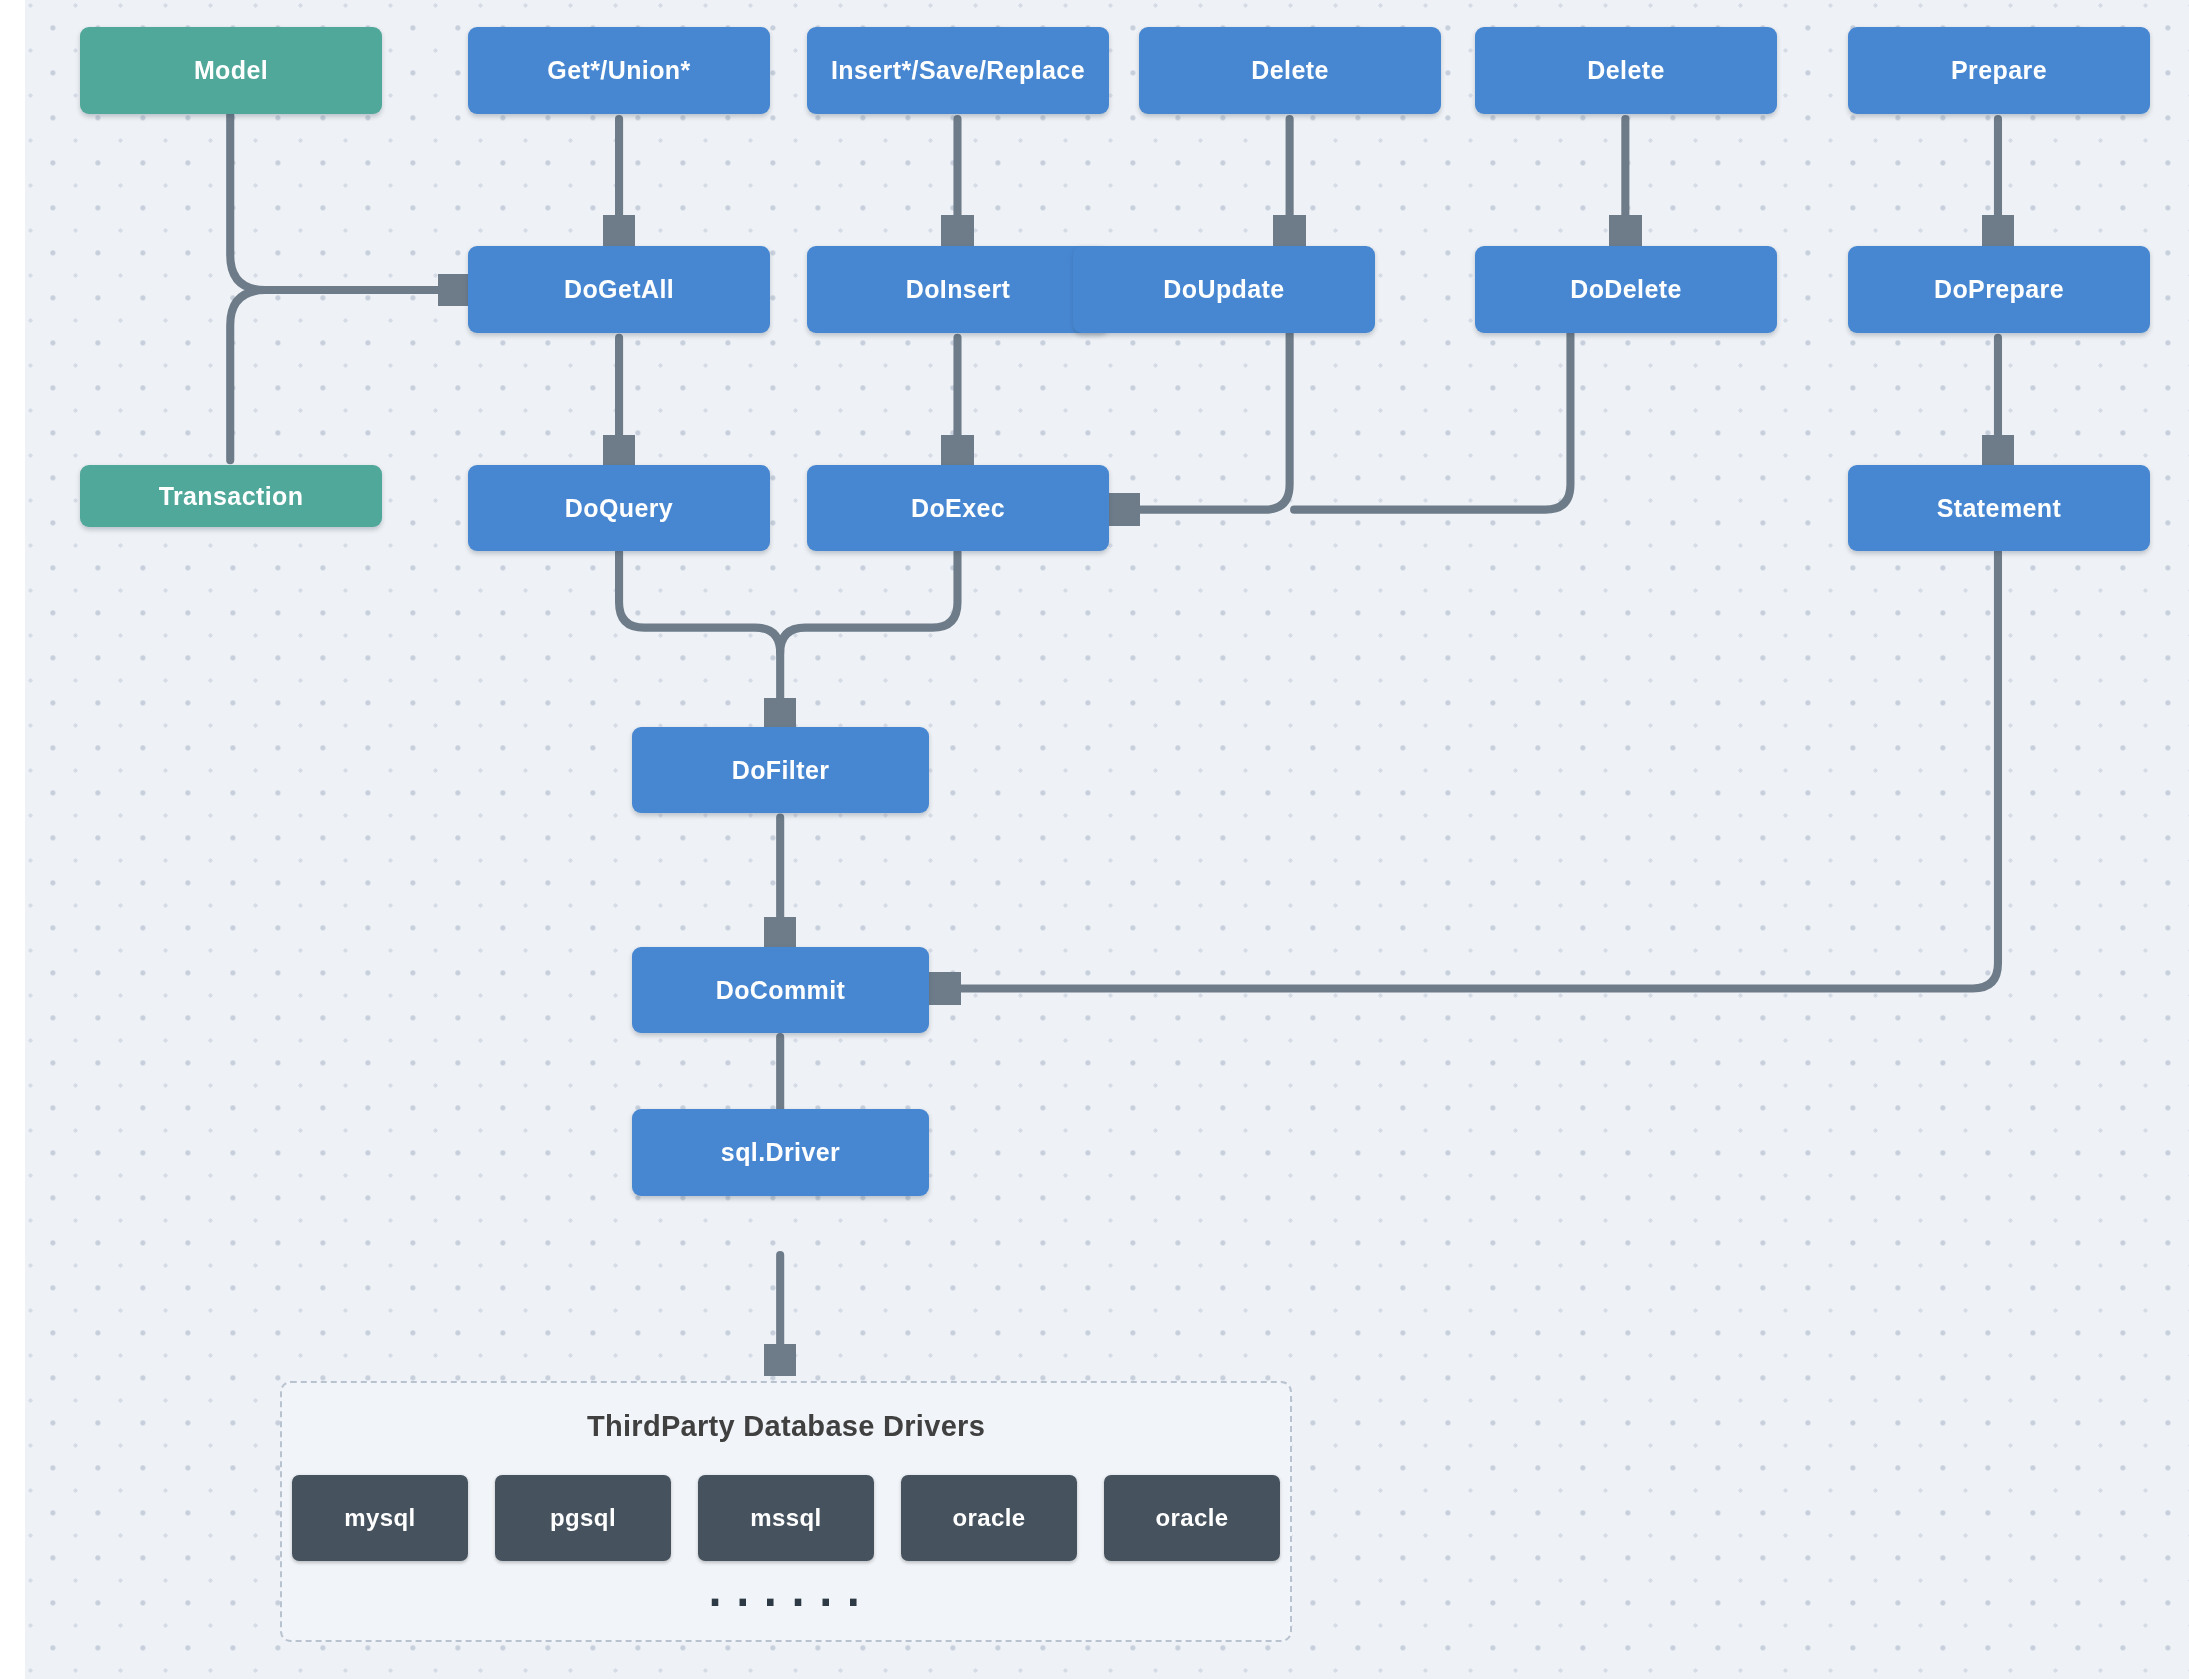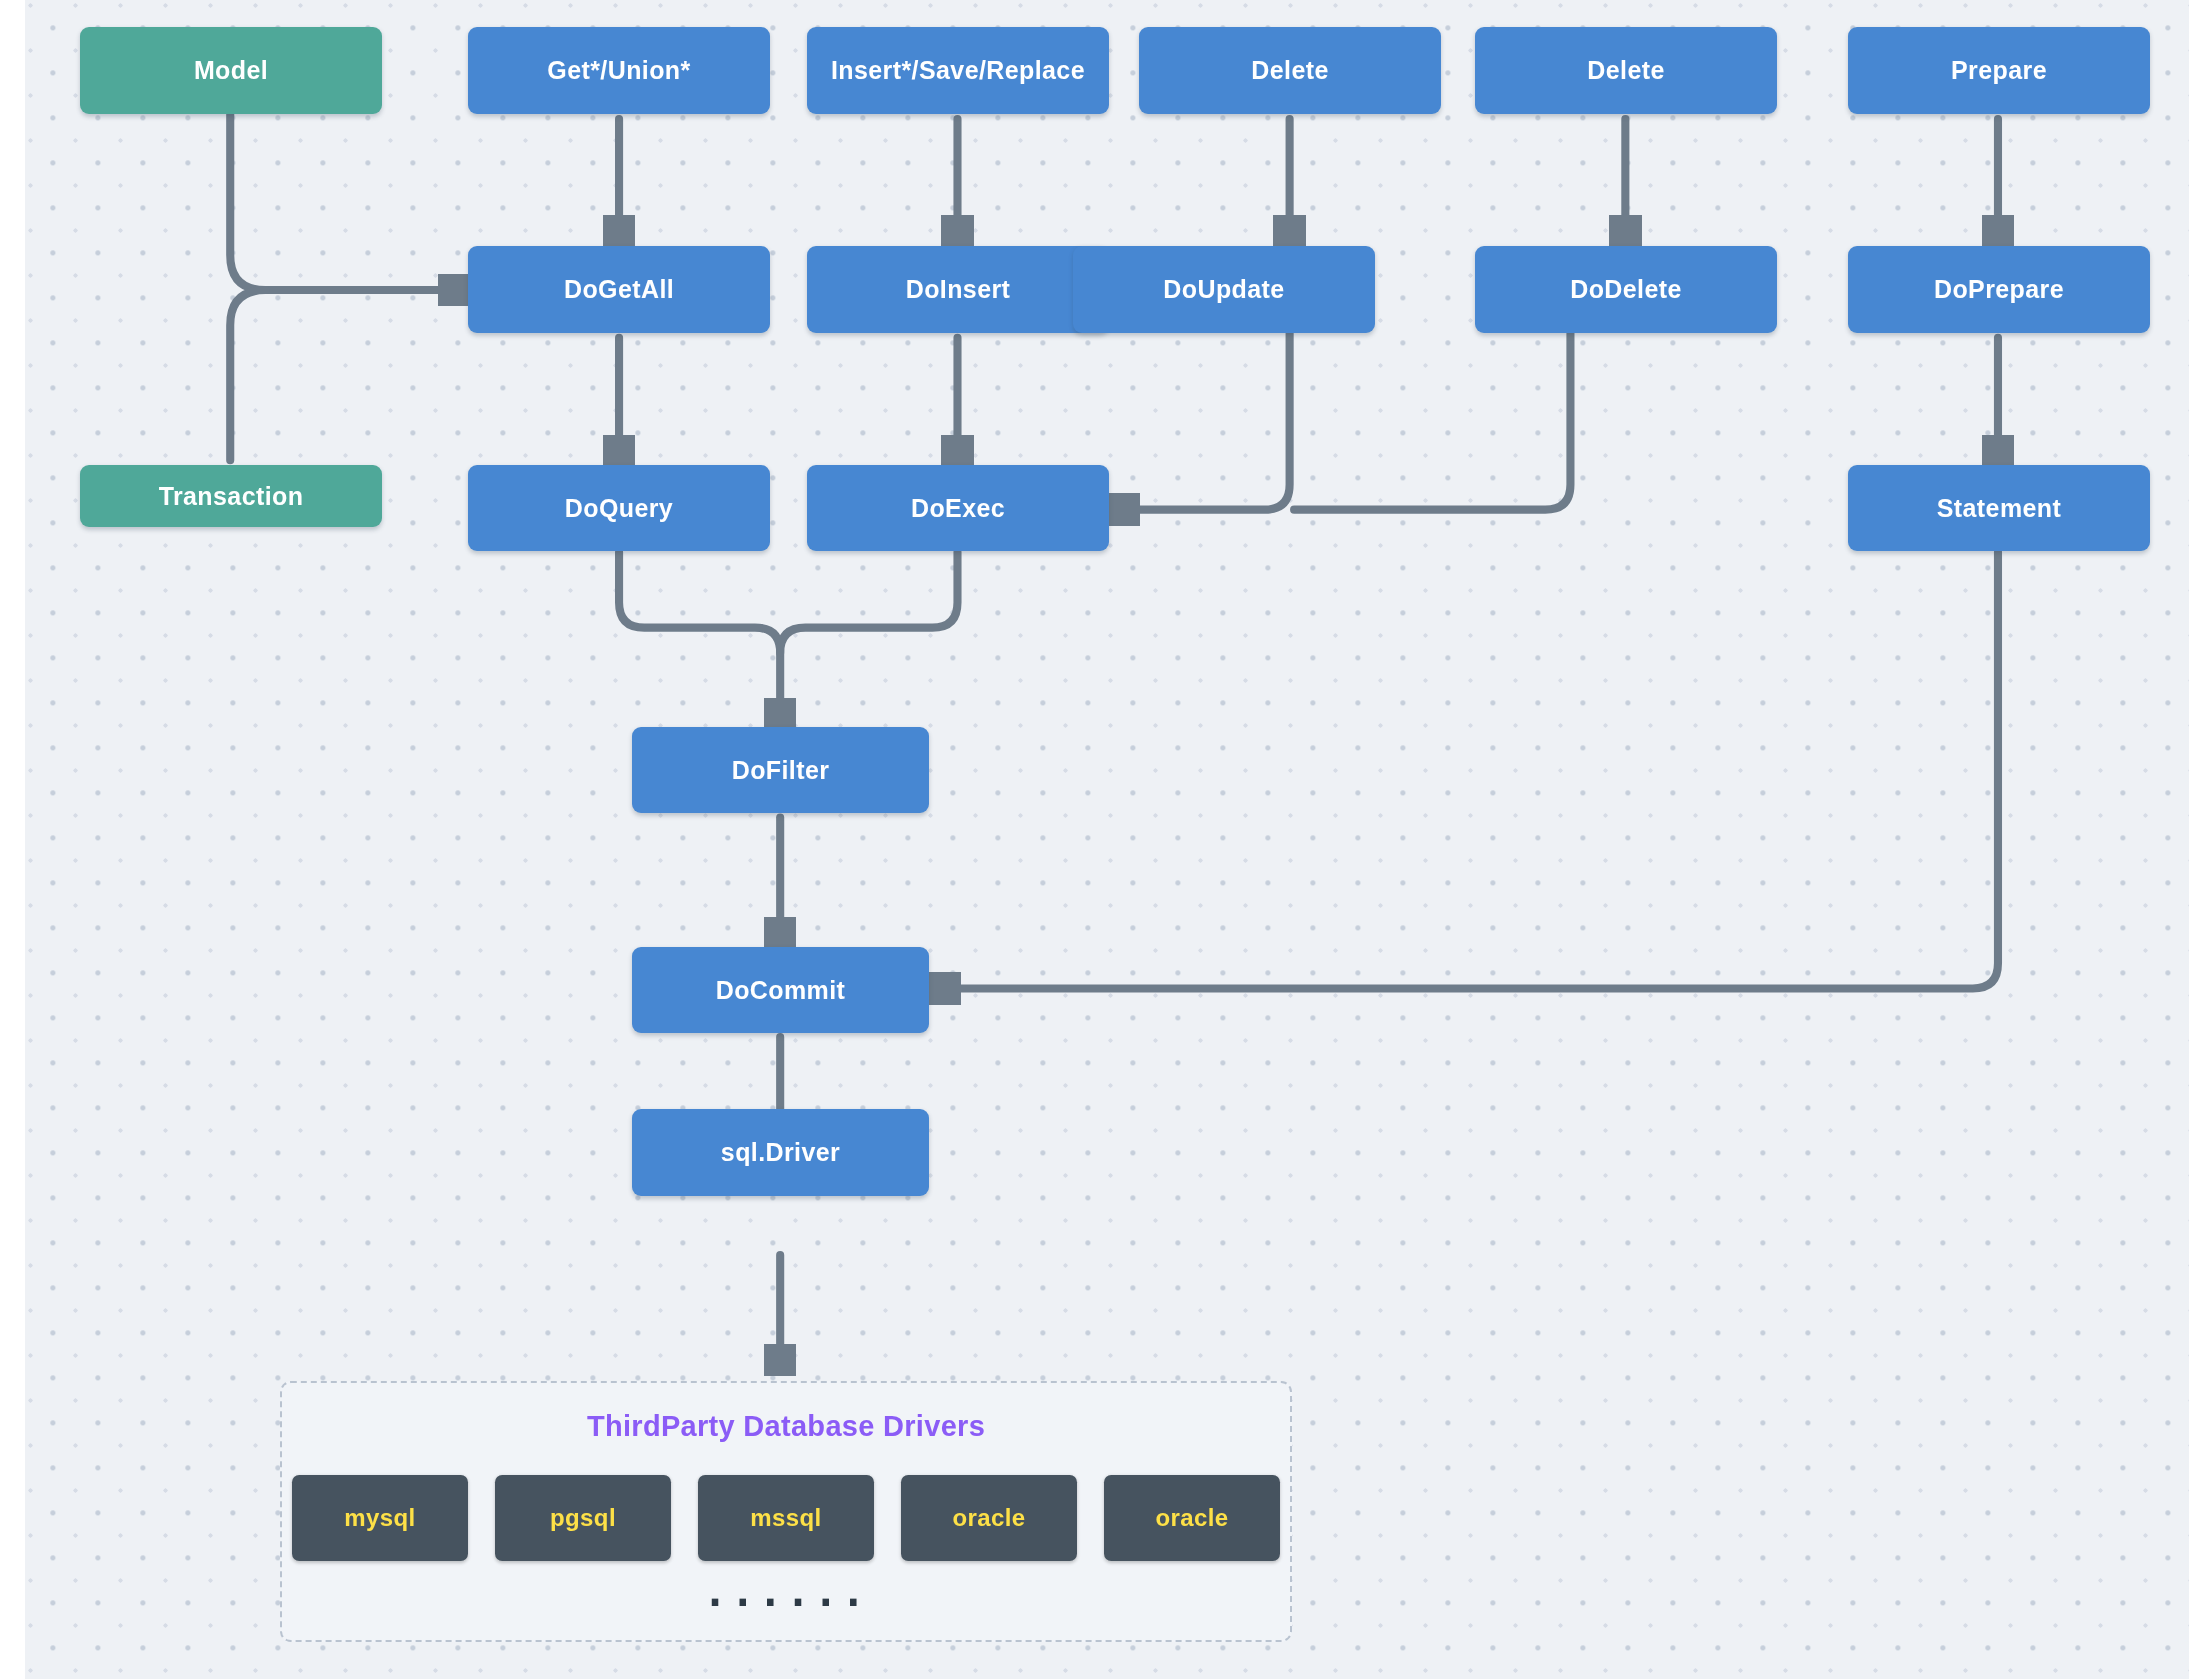--- a/index.html
+++ b/index.html
@@ -33,31 +33,31 @@
   .panel{
     position:absolute;
     left:255px;top:1381px;width:1012px;height:261px;
     box-sizing:border-box;
     border:2.7px dashed #b9c3d0;border-radius:10.8px;
     background:#f1f4f8;
     text-align:center;
   }
   .panel-title{
     margin-top:27px;
-    font-size:29px;font-weight:bold;color:#8b5cf6;letter-spacing:0.3px;
+    font-size:29px;font-weight:bold;color:#404040;letter-spacing:0.3px;
   }
   .driver-row{
     margin-top:32px;
     display:flex;justify-content:center;gap:27px;
   }
   .driver{
     width:176px;height:86px;
     background:#46535f;border-radius:7.2px;
     display:flex;align-items:center;justify-content:center;
-    color:#fde047;font-size:24px;font-weight:bold;letter-spacing:0.4px;
+    color:#ffffff;font-size:24px;font-weight:bold;letter-spacing:0.4px;
     box-shadow:0 1.8px 3.6px rgba(0,0,0,.22);
   }
   .panel-dots{
     margin-top:20px;
     font-family:"DejaVu Sans Mono", monospace;
     font-size:40px;font-weight:bold;letter-spacing:3.6px;
     color:#2d3a46;line-height:23.4px;
   }
 </style>
 </head>

